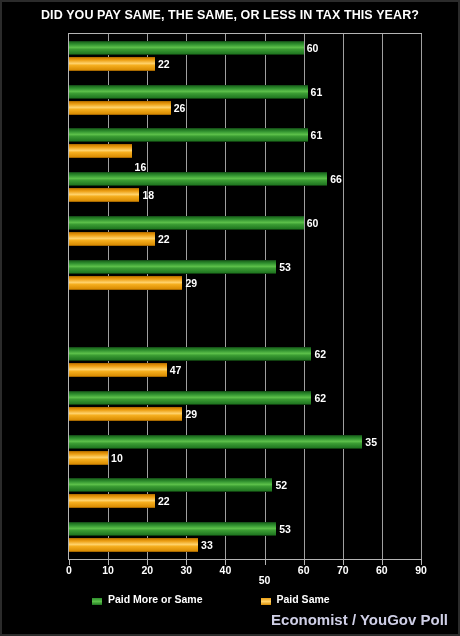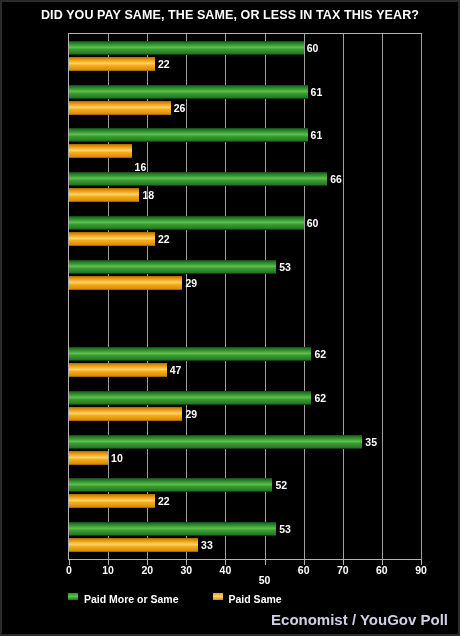--- a/index.html
+++ b/index.html
@@ -109,22 +109,23 @@
   
   #legend {
     position: absolute;
     left: 66px;
     top: 591px;
     display: flex;
     align-items: center;
   }
   .legend-item {
     display: flex;
-    align-items: flex-start;
+    align-items: flex-end;
     margin-right: 34px;
+    margin-left: 24px;
   }
   .legend-swatch {
     width: 10px;
     height: 7px;
     margin-right: 6px;
   }
   .legend-swatch.green {
     background: linear-gradient(to bottom, #2e8f2e 0%, #5cc04a 50%, #1f7520 100%);
   }
   .legend-swatch.orange {

